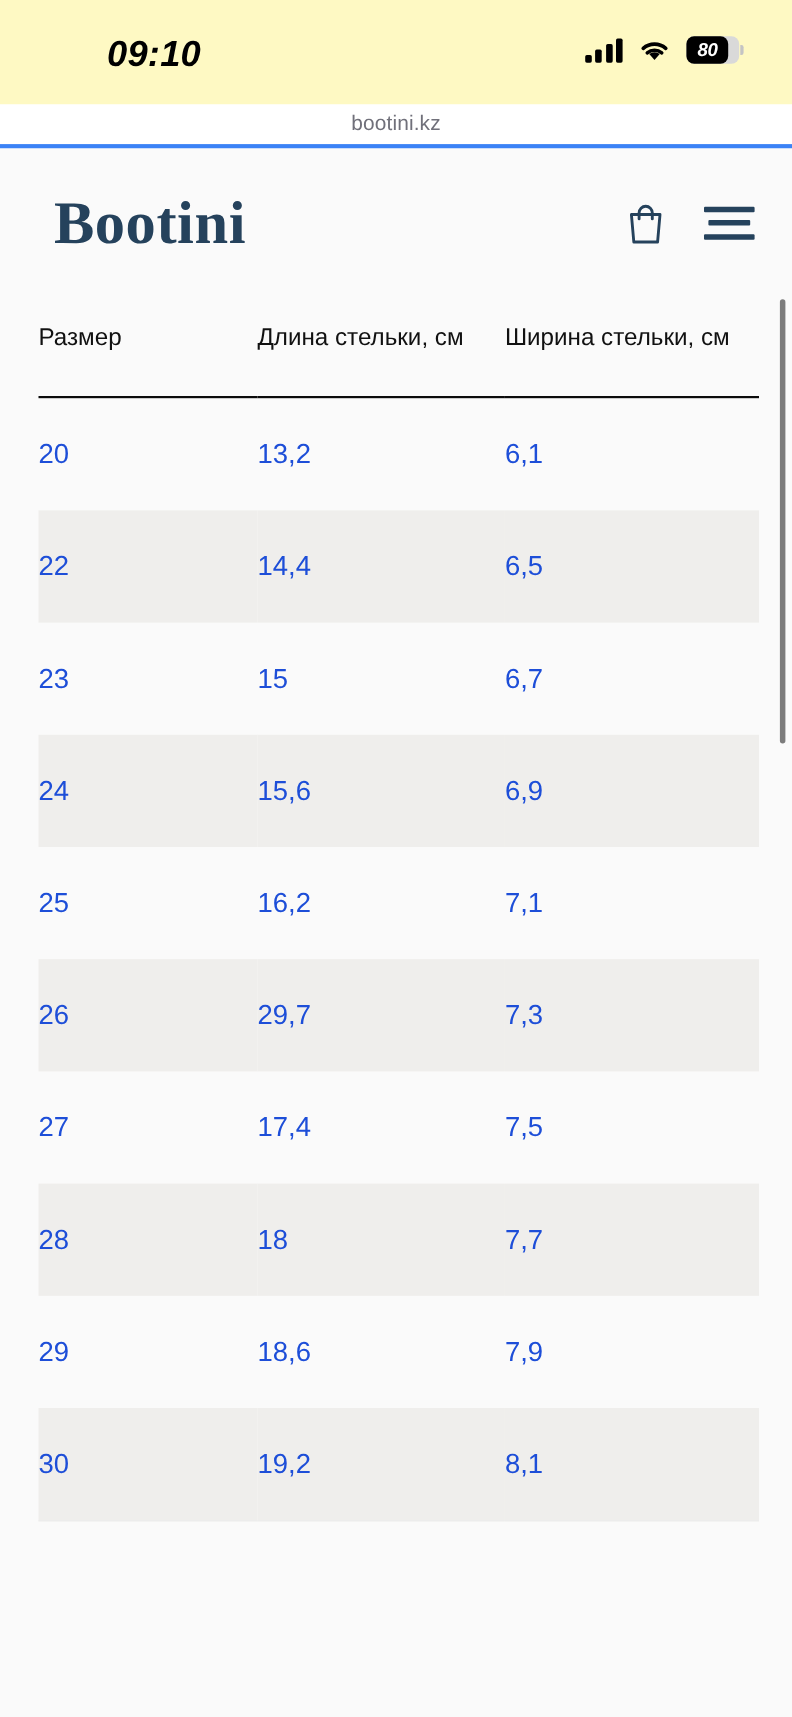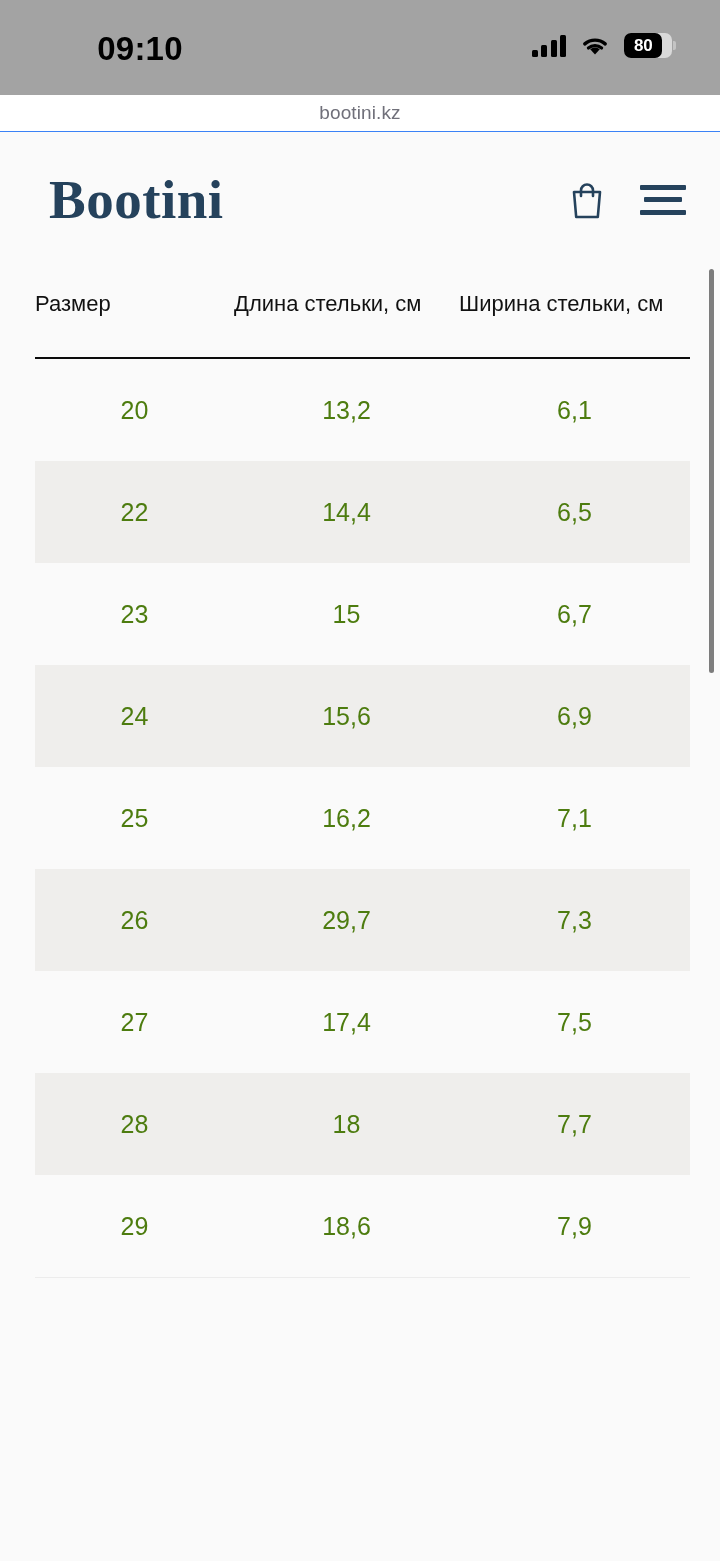--- a/index.html
+++ b/index.html
@@ -12,21 +12,22 @@
     height: 1561px;
     overflow: hidden;
     font-family: "Liberation Sans", sans-serif;
     -webkit-font-smoothing: antialiased;
   }
 
   
   .status-bar {
     position: relative;
     height: 95px;
-    background: #a3a3a3;
+    background: #fef9c3;
+    font-style: italic;
   }
   .status-time {
     position: absolute;
     left: 85px;
     top: 30px;
     width: 110px;
     text-align: center;
     font-size: 33px;
     font-weight: bold;
     letter-spacing: 0.2px;
@@ -92,21 +93,21 @@
     height: 9px;
     background: #c4c4c4;
     border-radius: 0 2px 2px 0;
   }
 
   
   .browser-bar {
     position: relative;
     height: 36px;
     background: #ffffff;
-    border-bottom: 1px solid #3b82f6;
+    border-bottom: 4px solid #3b82f6;
     display: flex;
     align-items: center;
     justify-content: center;
   }
   .browser-url {
     font-size: 19px;
     color: #70707a;
     letter-spacing: 0.1px;
   }
 
@@ -175,26 +176,25 @@
     font-size: 22px;
     font-weight: normal;
     color: #111111;
     padding: 22px 0 38px 0;
     vertical-align: top;
     line-height: 1.38;
     border-bottom: 2px solid #0b0b0b;
   }
   table.size-table td {
     font-size: 25px;
-    color: #4d7c0f;
+    color: #1d4ed8;
     height: 102px;
     vertical-align: middle;
     padding: 0;
     line-height: 1;
-    text-align: center;
   }
   table.size-table tbody tr:nth-child(even) td {
     background: #efeeec;
   }
   table.size-table tbody tr:last-child td {
     border-bottom: 1px solid #ececec;
   }
   col.c1 { width: 199px; }
   col.c2 { width: 225px; }
   col.c3 { width: 231px; }
@@ -317,18 +317,23 @@
         <tr>
             <td class="v1">28</td>
             <td class="v2">18</td>
             <td class="v3">7,7</td>
           </tr>
         <tr>
             <td class="v1">29</td>
             <td class="v2">18,6</td>
             <td class="v3">7,9</td>
           </tr>
+        <tr>
+            <td class="v1">30</td>
+            <td class="v2">19,2</td>
+            <td class="v3">8,1</td>
+          </tr>
       </tbody>
     </table>
   </div>
 
   <div class="page-scrollbar"></div>
 </div>
 
 </body></html>

